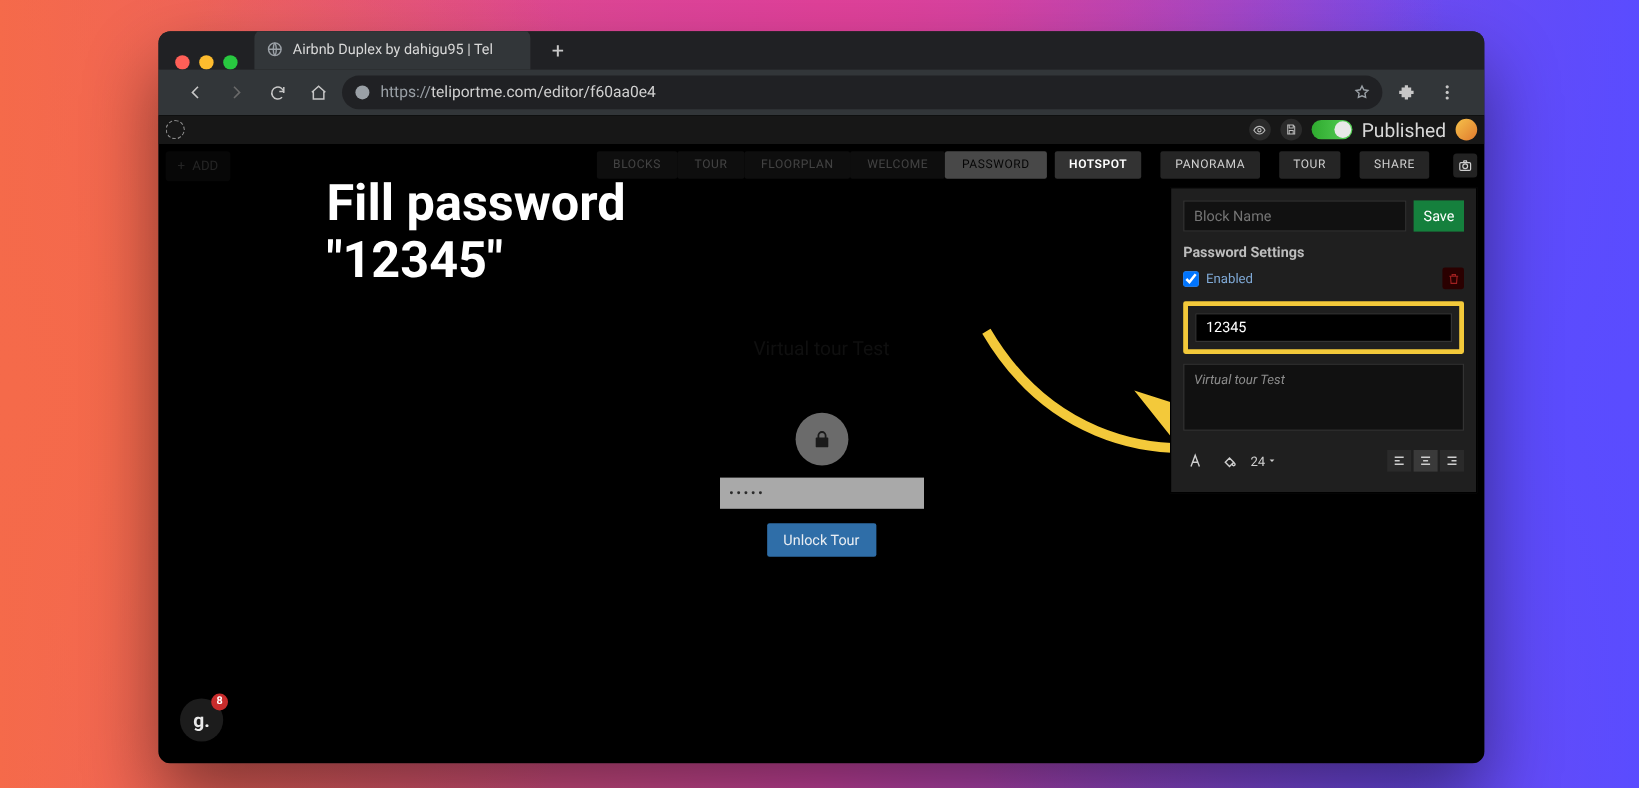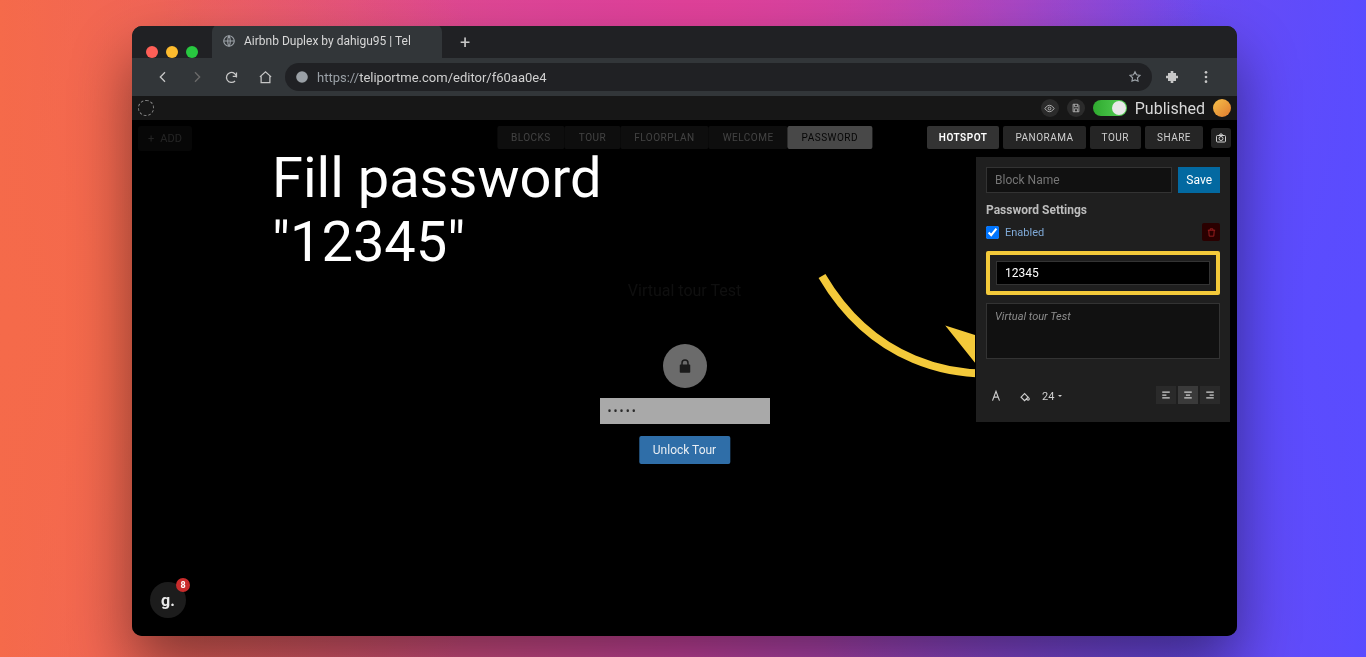--- a/index.html
+++ b/index.html
@@ -133,33 +133,33 @@
   }
   .center-tabs .ct {
     padding: 6px 14px; font-size: 10px; letter-spacing: .5px;
     background: #2a2a2a; color: #bdbdbd; border-radius: 2px;
   }
   .center-tabs .ct.active { background: #cfcfcf; color:#111; }
 
   
   .right-tabs {
     position: absolute; top: 30px; right: 6px;
-    display: flex; align-items: center; gap: 4px; text-align: center;
+    display: flex; align-items: center; gap: 16px; text-align: center;
   }
   .right-tabs .rt {
     padding: 6px 12px; font-size: 10px; letter-spacing: .5px;
     background: #252525; color: #cfcfcf; border-radius: 2px;
   }
   .right-tabs .rt.active { background: #333333; color:#fff; font-weight:600; }
   .cam-ico { width:20px; height:20px; margin-left:4px; background:#222; border-radius:3px; display:flex;align-items:center;justify-content:center;color:#cfcfcf;font-size:12px;}
 
   
   .overlay-text {
     position: absolute; left: 140px; top: 50px;
-    color: #fff; font-weight: 400; font-size: 56px; line-height: 1.15;
+    color: #fff; font-weight: 700; font-size: 42px; line-height: 1.15;
     max-width: 480px;
   }
 
   
   .preview-title {
     position: absolute; left: 50%; top: 185px; transform: translateX(-50%);
     color: #3c3c3c; font-size: 16px;
   }
   .lock-circle {
     position: absolute; left: 50%; top: 248px; transform: translateX(-50%);
@@ -185,21 +185,21 @@
     border: 1px solid #000;
     padding: 10px 10px 16px;
     color: #cfcfcf; font-size: 12px;
   }
   .panel .row1 { display:flex; gap:6px; }
   .panel .blockname {
     flex:1; height:26px; background:#111; border:1px solid #333;
     color:#8b5cf6; padding:0 8px; font-size:12px;
   }
   .panel .savebtn {
-    background:#0369a1; color:#fff; border:none; padding:0 8px; font-size:12px; height:26px;
+    background:#15803d; color:#fff; border:none; padding:0 8px; font-size:12px; height:26px;
   }
   .panel h4 { font-size:12px; color:#bdbdbd; font-weight:700; margin:10px 0 6px; }
   .panel .enabled-row { display:flex; align-items:center; justify-content:space-between; }
   .panel .enabled-row label { display:flex; align-items:center; gap:6px; color:#7fa9d6; font-size:11px; }
   .trash { width:18px; height:18px; background:#2a0000; border-radius:2px; display:flex;align-items:center;justify-content:center;color:#a02020;font-size:12px;}
 
   .pw-highlight {
     margin-top: 10px;
     border: 4px solid #f3c93a;
     border-radius: 2px;
@@ -210,21 +210,21 @@
     border:1px solid #333; padding:0 8px; font-size:12px;
   }
 
   .panel textarea {
     margin-top: 8px;
     width: 100%; height: 56px;
     background:#111; border:1px solid #333; color:#8d8d8d;
     padding:6px 8px; font-size:11px; font-style: italic; resize:none;
   }
 
-  .fmt-row { display:flex; gap:8px; margin-top:24px; }
+  .fmt-row { display:flex; align-items:center; gap:8px; margin-top:12px; }
   .fmt-ico { width:20px; height:20px; display:flex;align-items:center;justify-content:center;color:#cfcfcf;}
   .size-sel { font-size:11px; color:#cfcfcf; display:flex; align-items:center; gap:2px;}
   .align-group { display:flex; gap:2px; margin-left:auto;}
   .align-group .al { width:20px; height:18px; background:#2a2a2a; display:flex;align-items:center;justify-content:center;color:#cfcfcf; font-size:10px;}
   .align-group .al.active { background:#3a3a3a; }
 
   .font-sel {
     margin-top: 10px; height: 26px;
     background:#2a2a2a; color:#cfcfcf; font-size:11px;
     display:flex; align-items:center; justify-content:space-between;

